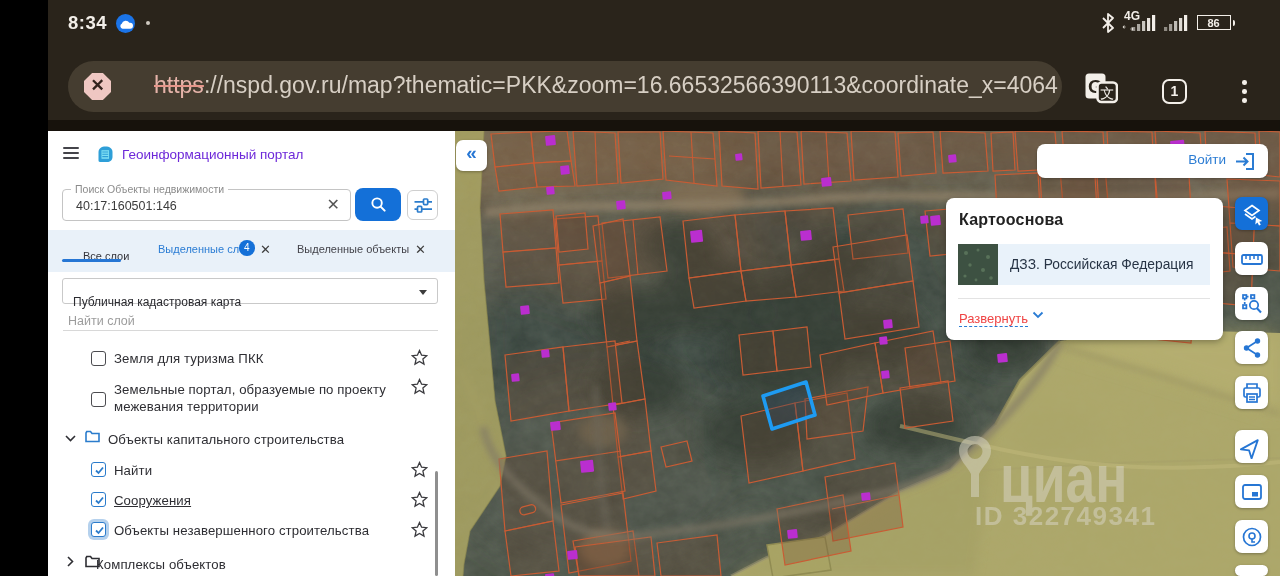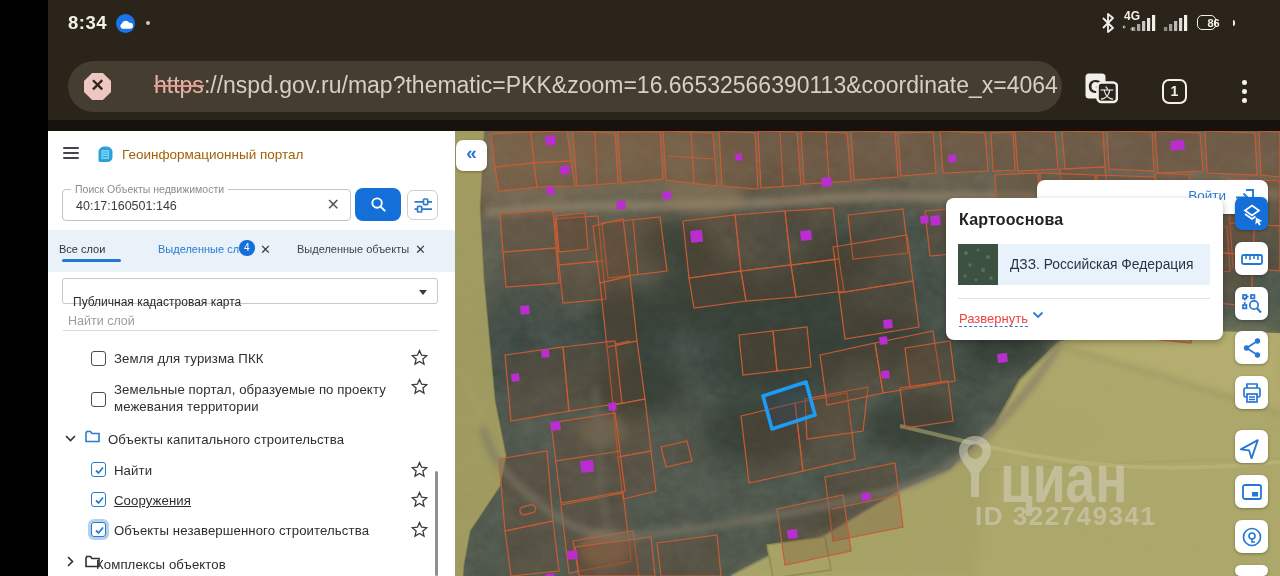--- a/index.html
+++ b/index.html
@@ -26,30 +26,30 @@
 #tabbox { position:absolute; left:1162px; top:79px; width:25px; height:25px; border:2.6px solid #f3efe9; border-radius:7px; color:#f3efe9; font-size:14px; font-weight:bold; text-align:center; line-height:20px; }
 .mdot { position:absolute; left:1242px; width:4.6px; height:4.6px; border-radius:50%; background:#f3efe9; }
 
 #content { position:absolute; left:48px; top:131px; width:1232px; height:445px; }
 #sidebar { position:absolute; left:0; top:0; width:407px; height:445px; background:#fff; z-index:10; }
 #map { position:absolute; left:407px; top:0; width:825px; height:445px; background:#4a4f44; overflow:hidden; }
 
 #hamb { position:absolute; left:15px; top:16px; width:16px; height:13px; }
 #hamb div { height:2px; background:#44444a; margin-bottom:3.2px; border-radius:1px; }
 #logo { position:absolute; left:50px; top:15px; }
-#apptitle { position:absolute; left:74px; top:16px; font-size:13.5px; color:#a16207; }
+#apptitle { position:absolute; left:74px; top:16px; font-size:13.5px; color:#6d28d9; }
 #searchbox { position:absolute; left:14px; top:58px; width:289px; height:32px; border:1px solid #c4c4c4; border-radius:4px; }
 #searchlabel { position:absolute; left:8px; top:-7px; background:#fff; padding:0 4px; font-size:10.5px; color:#8b8b8b; white-space:nowrap; }
 #searchval { position:absolute; left:13px; top:9px; font-size:12.5px; color:#3c3c3c; }
 #clearx { position:absolute; right:10px; top:5px; font-size:16px; color:#555; }
 #searchbtn { position:absolute; left:307px; top:57px; width:46px; height:33px; background:#1470d8; border-radius:8px; }
 #filterbtn { position:absolute; left:359px; top:58.5px; width:31px; height:30px; border:1px solid #cfcfcf; border-radius:6px; background:#fff; }
 #tabs { position:absolute; left:0px; top:99px; width:407px; height:42px; background:#e9f1f9; }
 .tab { position:absolute; top:13px; font-size:11px; }
-#tab1 { left:11px; color:#33333a; }
+#tab1 { left:35px; color:#33333a;margin-top:7px; }
 #tabline { position:absolute; left:14px; top:29px; width:59px; height:3px; background:#2676d4; border-radius:2px; }
 #tab2 { left:110px; color:#2a7cd4; }
 #badge4 { position:absolute; left:191px; top:10px; width:15.5px; height:15.5px; border-radius:50%; background:#1470d8; color:#fff; font-size:10px; text-align:center; line-height:15.5px; }
 #tab2x { position:absolute; left:212px; top:12px; color:#3c3c3c; font-size:13px; }
 #tab3 { left:249px; color:#43434a; }
 #tab3x { position:absolute; left:367px; top:12px; color:#3c3c3c; font-size:13px; }
 #dropdown { position:absolute; left:14px; top:147px; width:376px; height:26px; border:1px solid #c9c9c9; border-radius:3px; }
 #dropdown span { position:absolute; left:10px; top:16px; font-size:12px; color:#2b2b30;text-align:right; }
 #ddarrow { position:absolute; right:10px; top:10.5px; width:0; height:0; border-left:4.5px solid transparent; border-right:4.5px solid transparent; border-top:5.5px solid #3c3c3c; }
 #findlayer { position:absolute; left:20px; top:183px; font-size:12.5px; color:#9c9c9c; }
@@ -57,21 +57,21 @@
 .lrow { position:absolute; font-size:13.2px; color:#2e2e33; letter-spacing:0.1px; }
 .cb { position:absolute; width:15px; height:15px; border:1.8px solid #4c4c50; border-radius:3px; background:#fff; }
 .cbc { position:absolute; width:15px; height:15px; border:1.8px solid #2b7ccc; border-radius:3px; background:#fff; }
 .cbc svg { position:absolute; left:0.5px; top:0.5px; }
 .star { position:absolute; left:363px; }
 #scrollthumb { position:absolute; left:387px; top:340px; width:3px; height:105px; background:#8f8f8f; border-radius:2px; }
 
 .mbtn { position:absolute; background:#fff; border-radius:7px; box-shadow:0 1px 3px rgba(0,0,0,0.3); }
 #collapse { left:1px; top:9px; width:31px; height:31px; }
 #collapse span { position:absolute; left:0; width:31px; text-align:center; top:2px; color:#2676d4; font-size:19px; font-weight:bold; }
-#login { left:582px; top:12.5px; width:231px; height:34px; border-radius:8px;margin-top:36px; }
+#login { left:582px; top:12.5px; width:231px; height:34px; border-radius:8px; }
 #login span { position:absolute; right:42px; top:8px; color:#2b7cd3; font-size:13.5px; }
 #login svg { position:absolute; right:12px; top:8px; }
 #kpanel { position:absolute; left:491px; top:67px; width:277px; height:142px; background:#fff; border-radius:8px; box-shadow:0 2px 6px rgba(0,0,0,0.3); }
 #kpanel h3 { position:absolute; left:13px; top:13px; font-size:16px; color:#222; font-weight:bold; letter-spacing:0.2px; }
 #krow { position:absolute; left:12px; top:46px; width:252px; height:41px; background:#e9f2fa; }
 #kthumb { position:absolute; left:0px; top:0px; width:40px; height:41px; background:#3e5244; }
 #ktext { position:absolute; left:52px; top:13px; font-size:13.8px; color:#273445; }
 #kdiv { position:absolute; left:12px; top:100px; width:252px; height:1px; background:#e3e3e3; }
 #kexpand { position:absolute; left:13px; top:113px; font-size:13px; color:#ef4444; border-bottom:1px dashed #2a7cd4; }
 #kchev { position:absolute; left:86px; top:113px; }
@@ -111,21 +111,21 @@
     </svg>
   <svg class="sicon" style="left:1164px; top:15px;" width="27" height="17" viewBox="0 0 27 17">
       <g fill="#f3efe9">
         <rect x="0" y="12" width="3.2" height="4" opacity="0.5"></rect>
         <rect x="5" y="9" width="3.2" height="7" opacity="0.6"></rect>
         <rect x="10" y="6" width="3.2" height="10" opacity="0.75"></rect>
         <rect x="15" y="3" width="3.2" height="13" opacity="0.9"></rect>
         <rect x="20" y="0" width="3.2" height="16"></rect>
       </g>
     </svg>
-  <div class="sicon" style="left:1197px; top:15px; width:19px; height:15px; border:1.6px solid #f3efe9; border-radius:5px;">
+  <div class="sicon" style="left:1197px; top:15px; width:34px; height:15px; border:1.6px solid #f3efe9; border-radius:0;">
       <span style="position:absolute; left:0; top:0.5px; width:31px; text-align:center; color:#f3efe9; font-size:11px; font-weight:bold;">86</span>
     </div>
   <div class="sicon" style="left:1232.5px; top:19.5px; width:2.5px; height:6px; background:#f3efe9; border-radius:0 2px 2px 0;"></div>
 
   <div id="pill">
     <div id="octo">
         <span>✕</span>
       </div>
     <div id="urltext"><span class="https">https</span>://nspd.gov.ru/map?thematic=PKK&amp;zoom=16.66532566390113&amp;coordinate_x=4064</div>
   </div>

